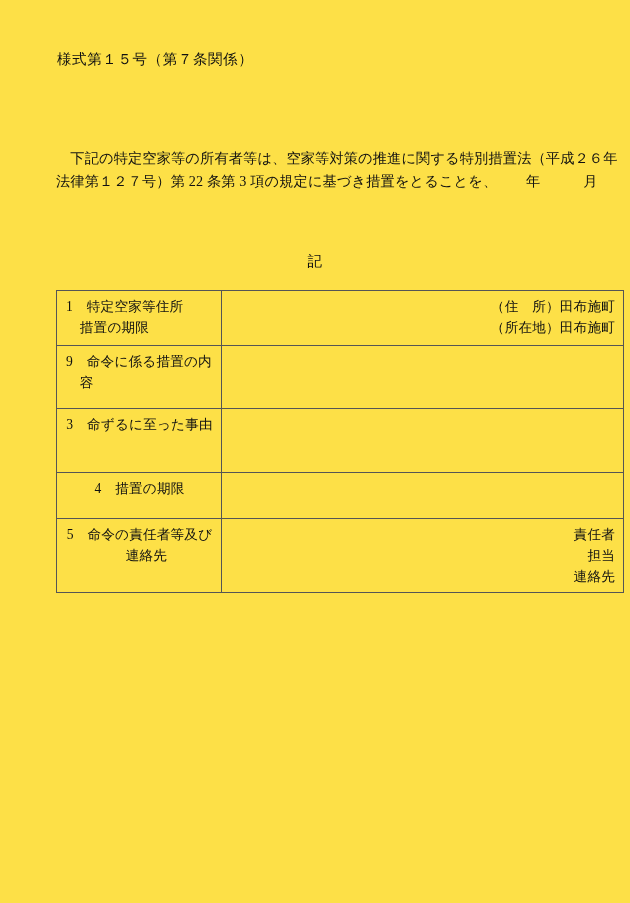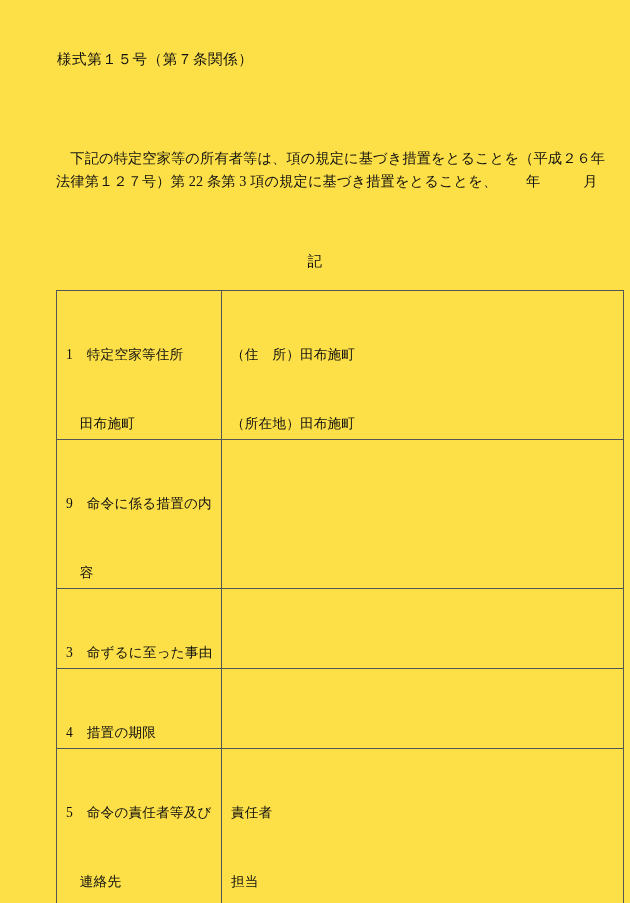--- a/index.html
+++ b/index.html
@@ -83,57 +83,57 @@
     line-height: 21px;
     letter-spacing: 0.2px;
     vertical-align: top;
     padding: 5px 8px 5px 9px;
   }
   .data-table td.label-cell {
     width: 147px;
   }
   .data-table td.value-cell {
     width: 384px;
+    text-align: right;
   }
   .label-cell .label-line,
   .value-cell .value-line {
     white-space: pre;
     display: block;
-    margin-top: 48px;
   }
 
   .row-h1 { height: 55px; }
   .row-h2 { height: 63px; }
   .row-h3 { height: 64px; }
   .row-h4 { height: 46px; }
   .row-h5 { height: 65px; padding-left: 33px; }
 
-  .mid-align { vertical-align: middle; }
+  .mid-align { vertical-align: middle; text-align: center; }
 </style>
 </head>
 <body>
 
 <div class="page">
 
   <div class="form-number">様式第１５号（第７条関係）</div>
 
 
   <div class="body-text">
-    <span class="body-line">　下記の特定空家等の所有者等は、項の規定に基づき措置をとることを（平成２６年</span>
+    <span class="body-line">　下記の特定空家等の所有者等は、空家等対策の推進に関する特別措置法（平成２６年</span>
     <span class="body-line">法律第１２７号）第 22 条第 3 項の規定に基づき措置をとることを、　　年　　　月　　　日</span>
   </div>
 
   <div class="ki-mark">記</div>
 
   <table class="data-table">
     <tbody>
       <tr class="row-h1">
         <td class="label-cell">
           <span class="label-line">1　特定空家等住所</span>
-          <span class="label-line">　田布施町</span>
+          <span class="label-line">　措置の期限</span>
         </td>
         <td class="value-cell">
           <span class="value-line">（住　所）田布施町</span>
           <span class="value-line">（所在地）田布施町</span>
         </td>
       </tr>
 
       <tr class="row-h2">
         <td class="label-cell">
           <span class="label-line">9　命令に係る措置の内</span>

